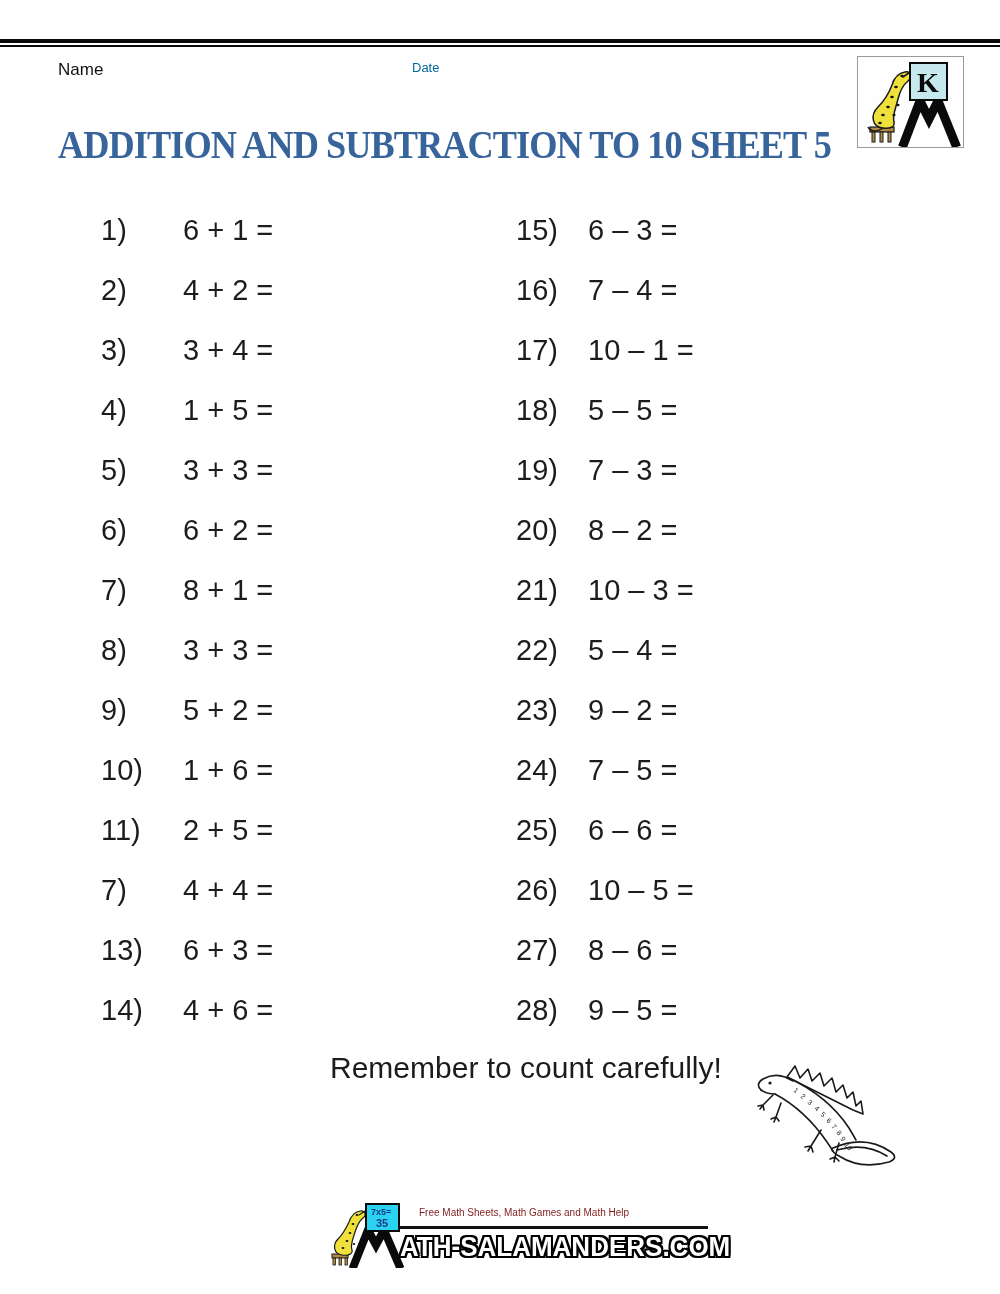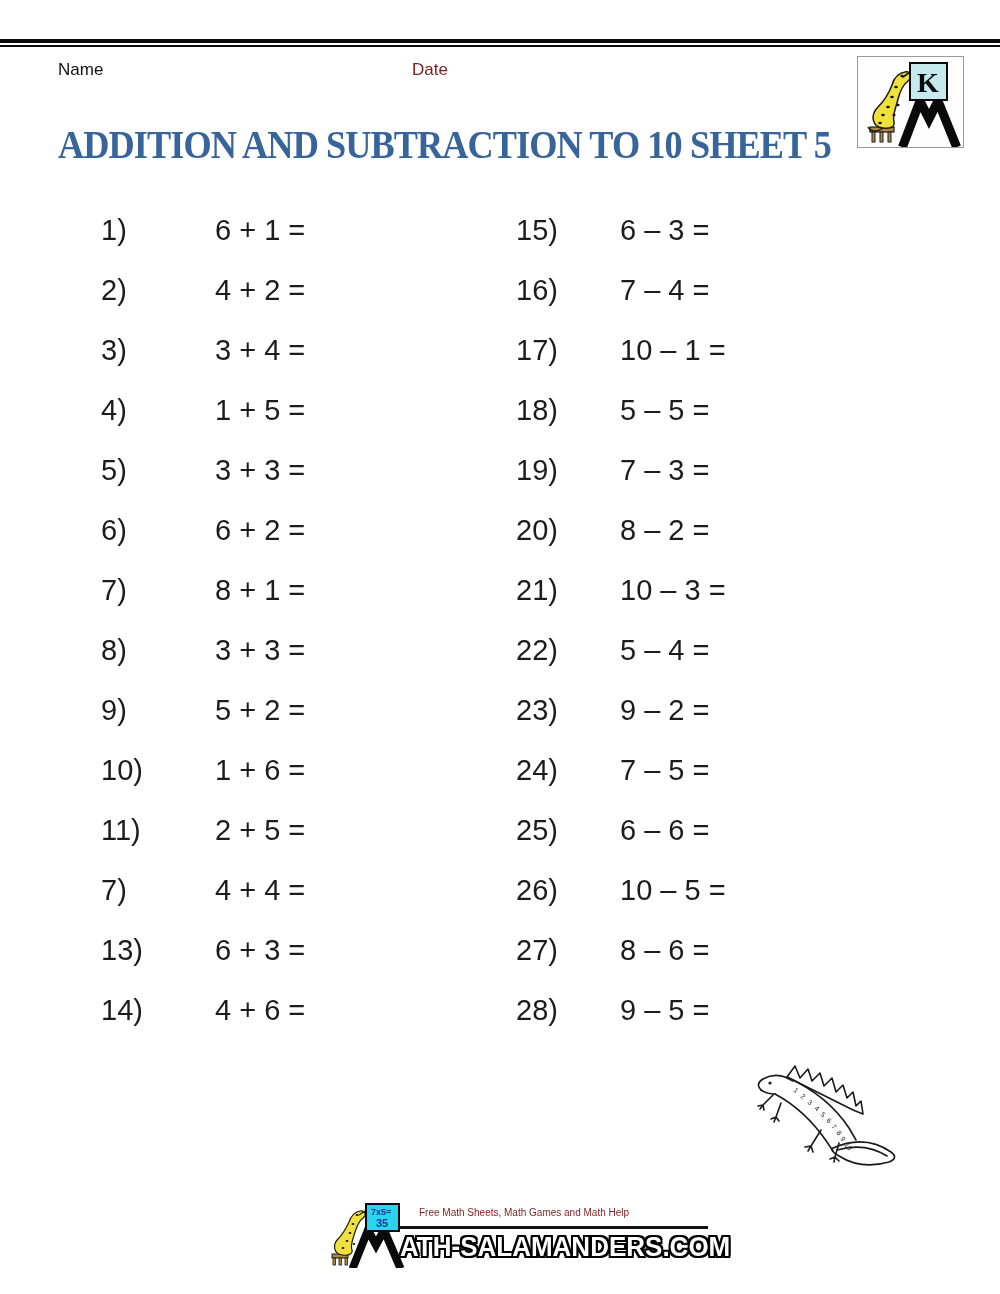--- a/index.html
+++ b/index.html
@@ -6,39 +6,39 @@
   .page{
     position:relative;width:1000px;height:1294px;background:#ffffff;
     font-family:"Liberation Sans",sans-serif;color:#1c1c1c;overflow:hidden;padding-left:32px;
   }
   
   .top-rule{
     position:absolute;left:0;top:39px;width:1000px;height:2px;
     border-top:4px solid #0a0a0a;border-bottom:2px solid #0a0a0a;background:#fff;
   }
   .name-label{position:absolute;left:58px;top:60px;font-size:17px;color:#111;}
-  .date-label{position:absolute;left:412px;top:60px;font-size:17px;color:#7f1d1d;}
+  .date-label{position:absolute;left:412px;top:60px;font-size:13px;color:#0369a1;}
   
   .k-logo{
     position:absolute;left:857px;top:56px;width:107px;height:92px;
     background:#fefefe;border:1px solid #9a9a9a;box-sizing:border-box;
   }
   .k-logo svg{display:block;width:105px;height:90px;}
   
   .sheet-title{
     position:absolute;left:58px;top:122px;
     font-family:"Liberation Serif",serif;font-weight:bold;font-size:39px;
     color:#38649c;white-space:nowrap;letter-spacing:-1px;
     transform:scaleX(0.93);transform-origin:left center;
   }
   
   .problems{position:absolute;left:0;top:200px;width:1000px;height:850px;}
   .prob-row{position:absolute;height:60px;line-height:60px;font-size:29px;color:#1c1c1c;white-space:nowrap;}
   .prob-row .pnum{position:absolute;left:0;}
-  .prob-row .pexpr{position:absolute;margin-left:32px;}
+  .prob-row .pexpr{position:absolute;}
   .colL .pnum{left:101px;}
   .colL .pexpr{left:183px;}
   .colR .pnum{left:516px;}
   .colR .pexpr{left:588px;}
   
   .note{
     position:absolute;left:330px;top:1051px;font-size:30px;color:#1c1c1c;white-space:nowrap;
   }
   
   .lizard{position:absolute;left:753px;top:1048px;width:152px;height:122px;}
@@ -210,20 +210,21 @@
     <div class="prob-row colR" style="top:720px">
         <span class="pnum">27)</span>
         <span class="pexpr">8 – 6 =</span>
       </div>
     <div class="prob-row colR" style="top:780px">
         <span class="pnum">28)</span>
         <span class="pexpr">9 – 5 =</span>
       </div>
   </div>
 
+  <div class="note">Remember to count carefully!</div>
 
   <svg class="lizard" viewBox="0 0 152 122">
 
     <path class="fine" d="M8 42 Q2 36 10 31 Q21 25 32 29 L40 33"></path>
     <path class="fine" d="M8 42 Q14 46 22 46"></path>
     <circle cx="17" cy="35" r="1.6" fill="#1a1a1a"></circle>
 
     <path d="M34 29 L42 18 L47 30 L55 21 L59 33 L67 25 L71 38 L79 30 L83 44 L90 37 L94 50 L100 44 L103 58 L108 53 L110 66 L100 62 L60 42 Z" fill="#ffffff" stroke="#1a1a1a" stroke-width="1.6" stroke-linejoin="round"></path>
 
     <path class="fine" d="M34 29 Q75 48 96 80 L103 92"></path>

